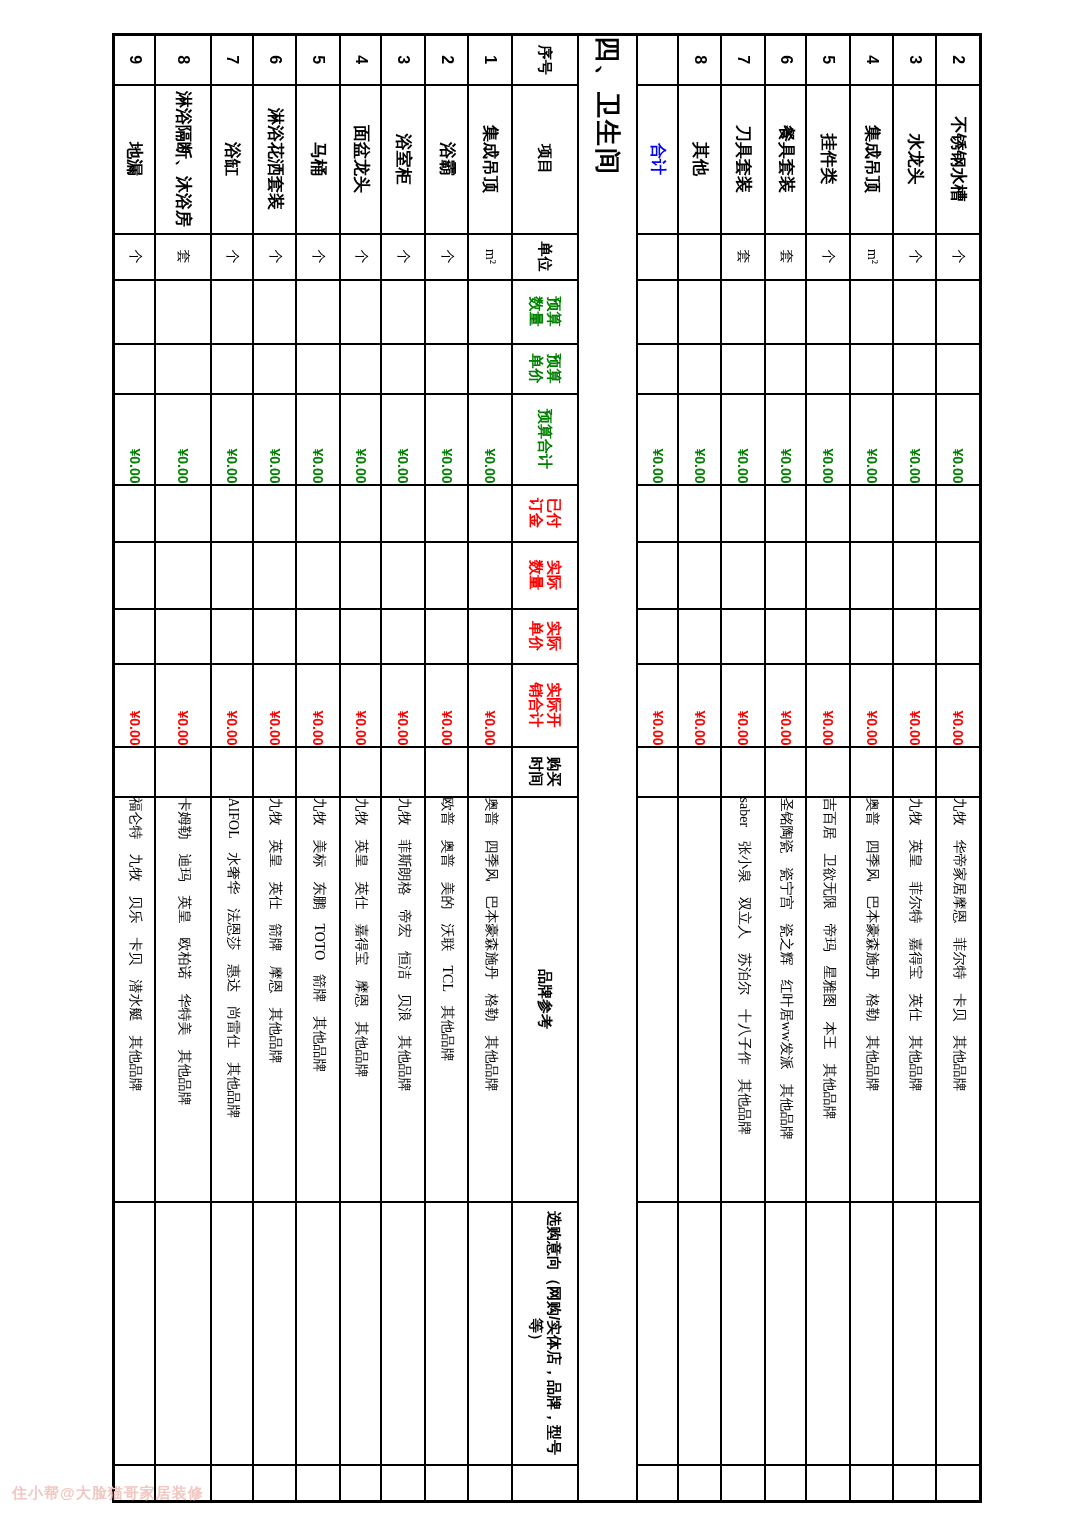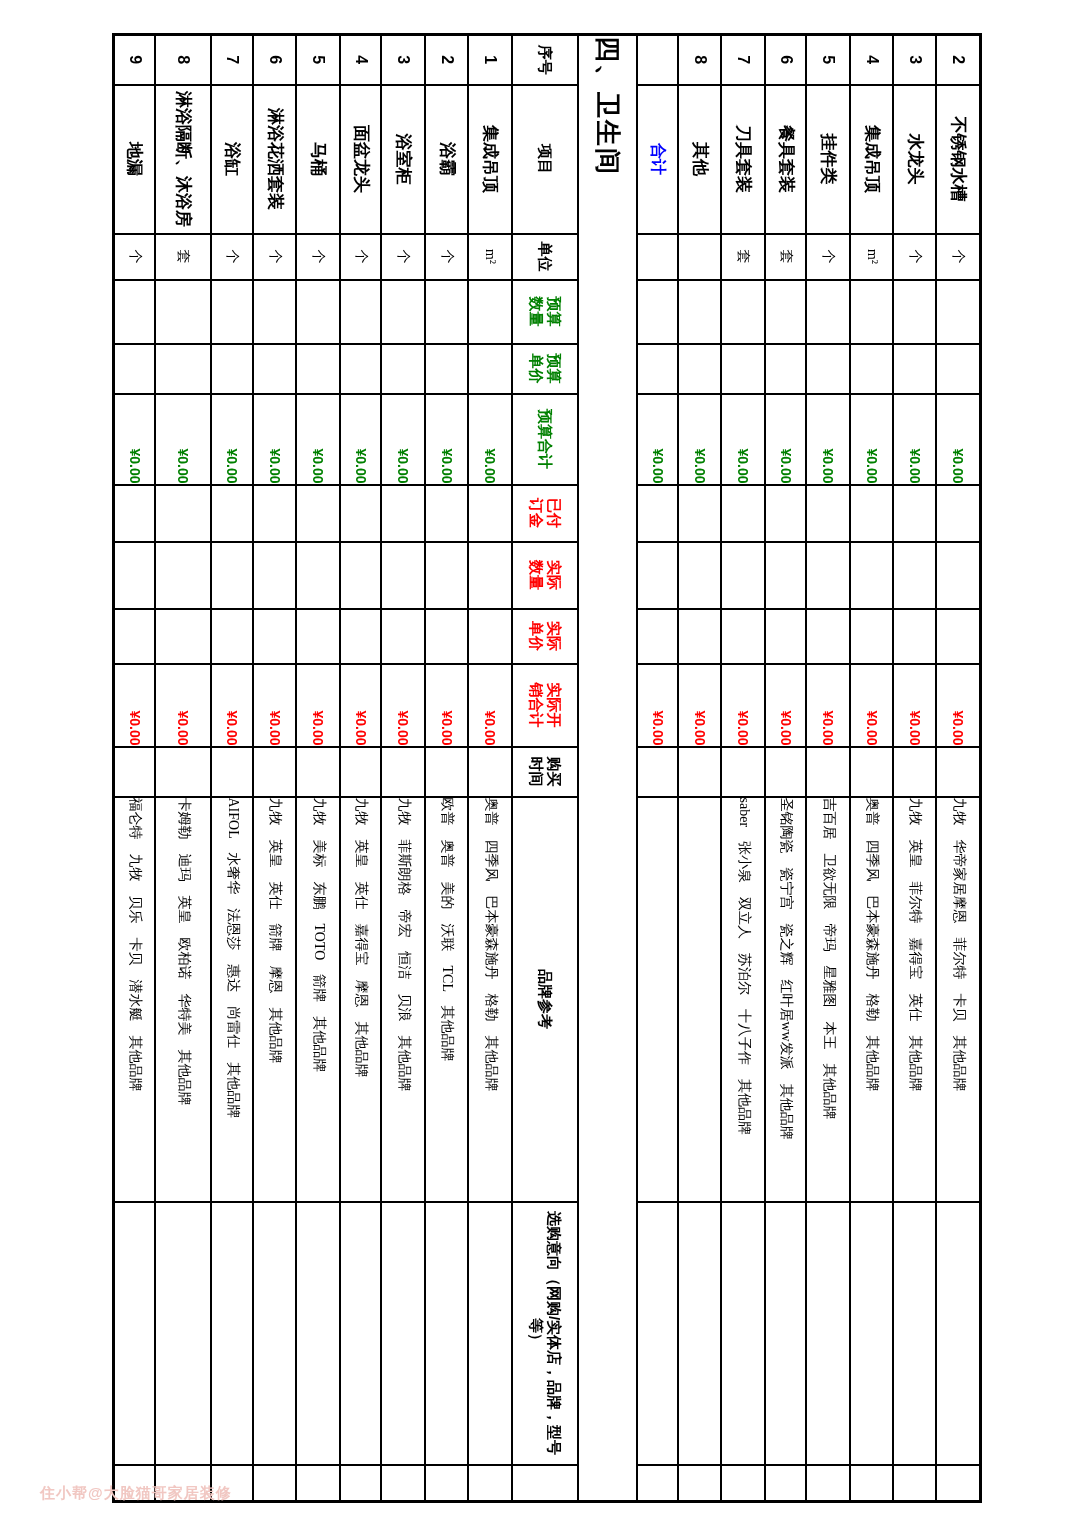--- a/index.html
+++ b/index.html
@@ -21,21 +21,21 @@
            padding:2px 6px; line-height:1.35; }
   .hdr   { font-weight:bold; font-size:15px; text-align:center; white-space:pre-line; line-height:1.2; color:#000; }
   .hg    { color:#008000; }
   .hr    { color:#FF0000; }
   .bandcell { background:#FFC000; font-weight:bold; font-size:26px; text-align:left;
               padding-left:12px; letter-spacing:2px; }
   .bgy   { background:#FFFF99; }
   .bgo   { background:#FFDD99; }
   .bgbrand { background:#F4A460; }
   .total-label { color:#0000FF; font-weight:bold; font-size:16px; text-align:center; }
-  .wm { position:absolute; left:40px; top:1484px; color:#F1C7C2; font-weight:bold;
+  .wm { position:absolute; left:12px; top:1484px; color:#F1C7C2; font-weight:bold;
         font-size:15px; letter-spacing:1px; z-index:9;text-align:right; }
 </style>
 </head>
 <body>
 
 <div class="viewport">
   <div class="canvas">
     <table class="sheet">
       <colgroup>
         <col style="width:50px">

